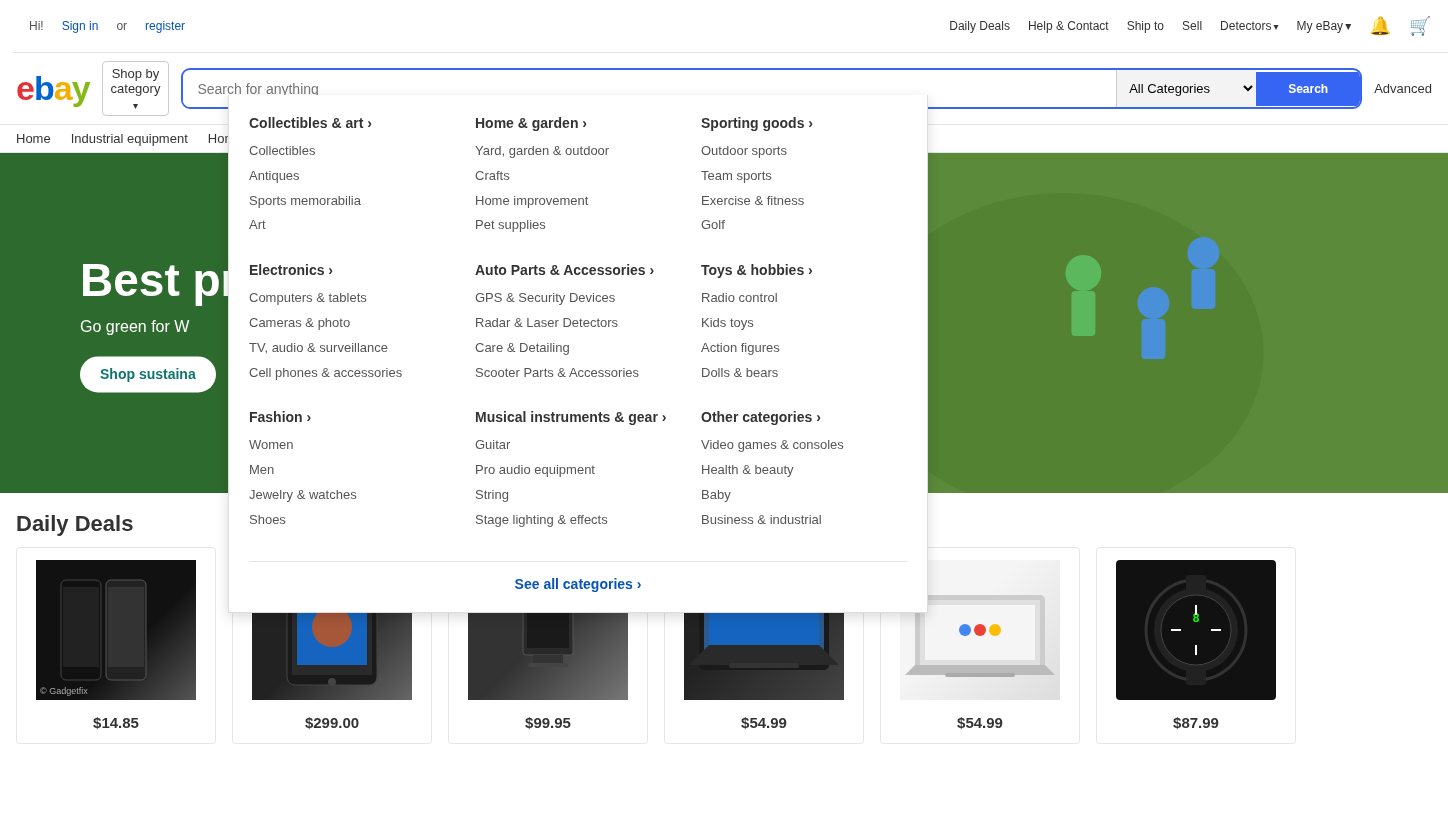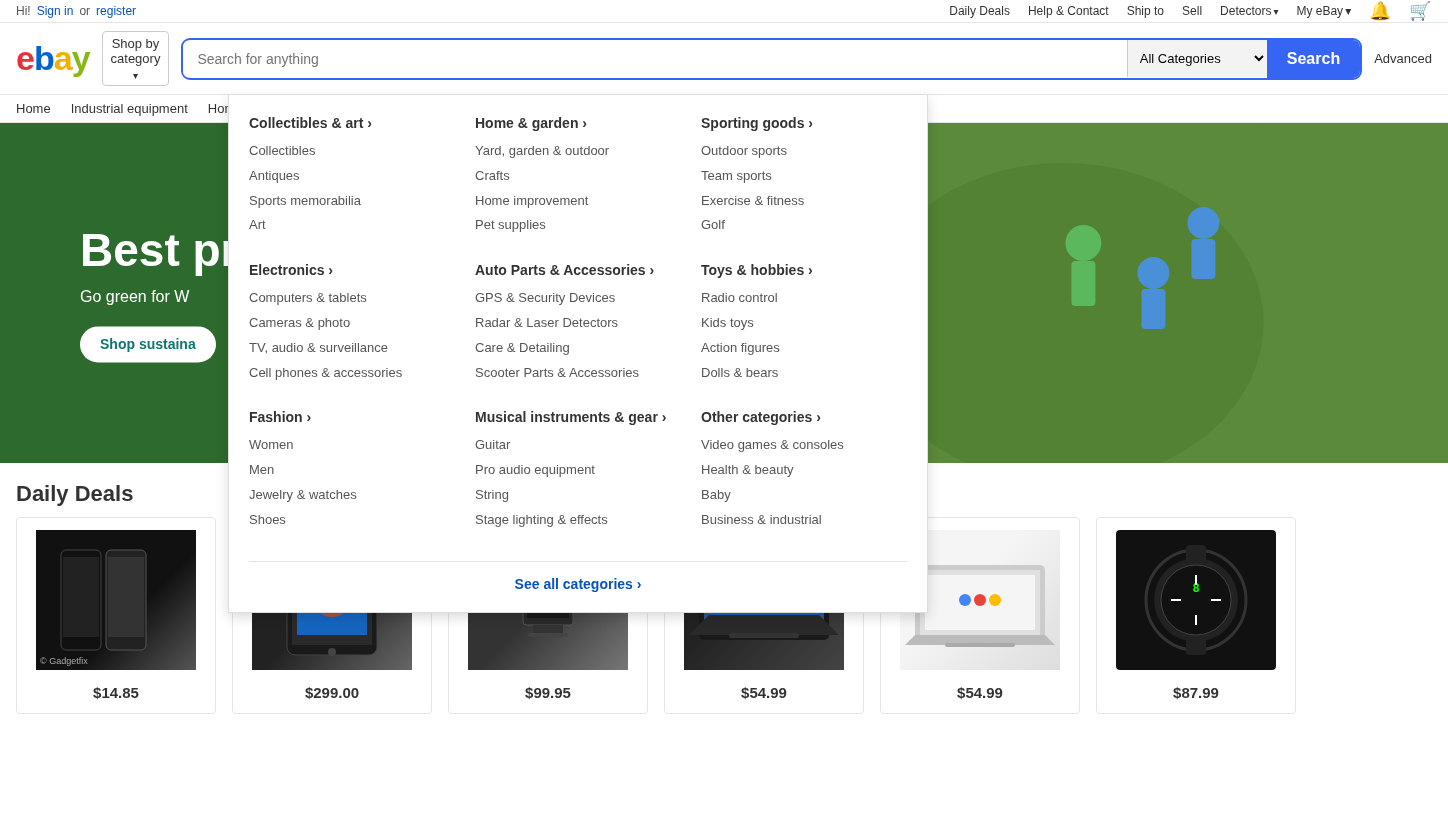--- a/index.html
+++ b/index.html
@@ -2,25 +2,26 @@
 <html><head>
   <meta charset="utf-8">
   <style>
     * { margin: 0; padding: 0; box-sizing: border-box; }
     body { font-family: Arial, sans-serif; font-size: 13px; color: #333; background: #fff; overflow-x: hidden; }
 
     
     .top-bar {
       display: flex;
       align-items: center;
-      padding: 0 16px;
+      padding: 15px 16px;
       font-size: 12px;
       color: #555;
       border-bottom: 1px solid #e5e5e5;
-      gap: 6px;
+      gap: 18px;
+      margin-left: 13px;
     }
     .top-bar a { color: #0654ba; text-decoration: none; }
     .top-bar-right {
       margin-left: auto;
       display: flex;
       align-items: center;
       gap: 18px;
     }
     .top-bar-right a { color: #333; text-decoration: none; font-size: 12px; }
     .watchlist-btn {
@@ -86,22 +87,22 @@
       padding: 10px 8px;
       font-size: 13px;
       cursor: pointer;
       outline: none;
       min-width: 140px;
     }
     .search-btn {
       background: #3665f3;
       color: #fff;
       border: none;
-      padding: 10px 20px;
-      font-size: 16px;
+      padding: 10px 32px;
+      font-size: 12px;
       font-weight: bold;
       cursor: pointer;
       white-space: nowrap;
     }
     .advanced-link {
       color: #333; font-size: 13px; text-decoration: none; white-space: nowrap;
     }
 
     
     .nav-bar {

